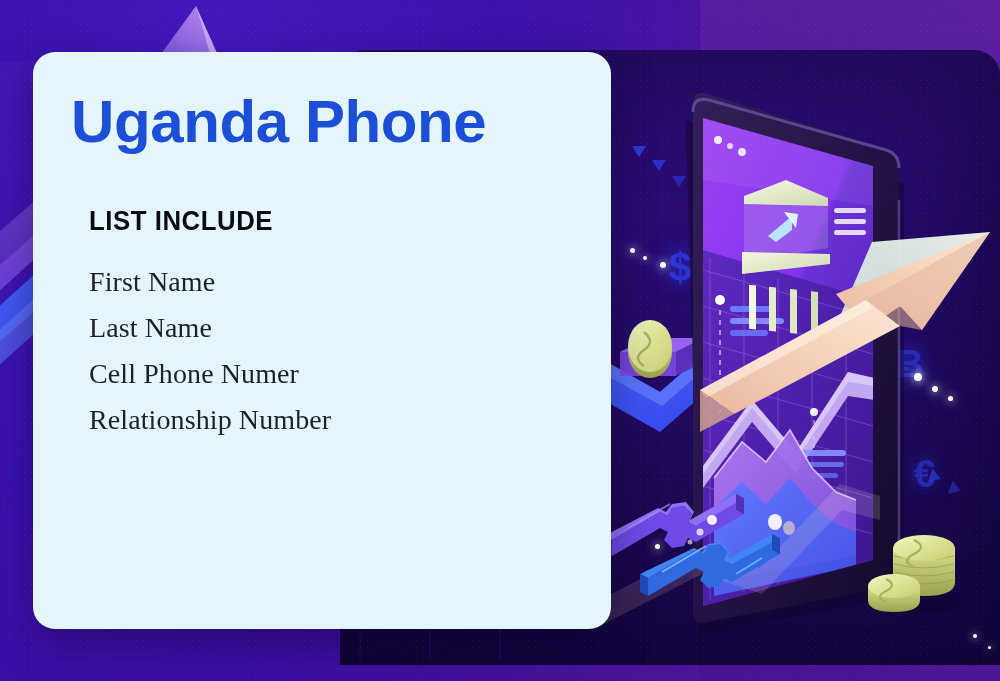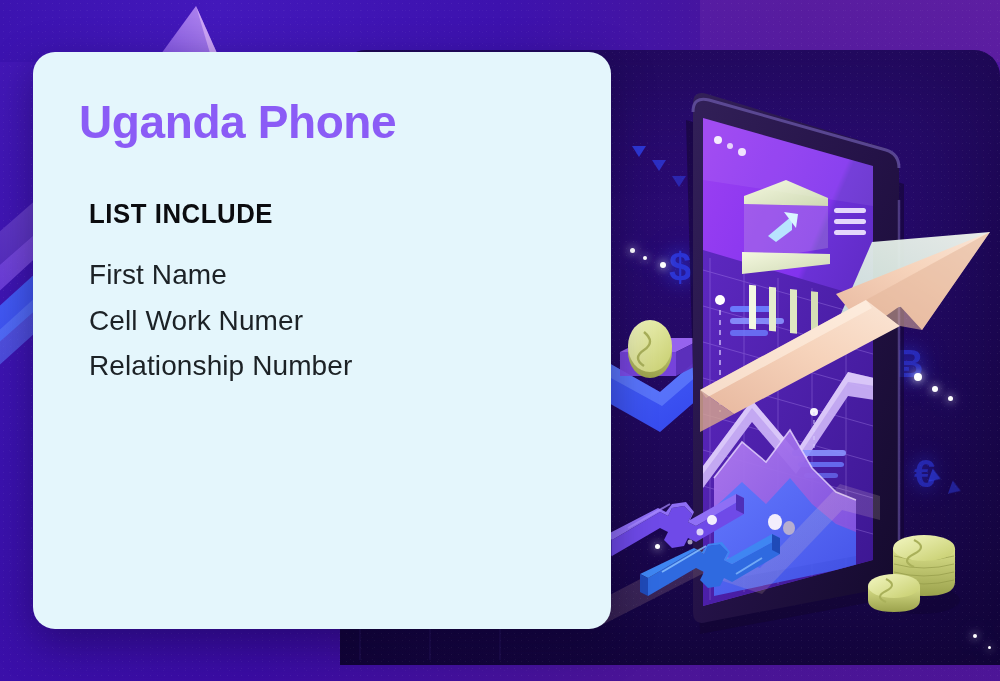--- a/index.html
+++ b/index.html
@@ -119,42 +119,43 @@
     width: 578px; height: 577px;
     background: #e4f6fc;
     border-radius: 22px;
     box-shadow: 0 14px 44px rgba(10,2,40,.40);
     overflow: hidden;
   }
   .card-inner {
     padding: 30px 34px 0 30px;
   }
   .card-title {
-    margin: 16px;
-    font-size: 46px;
+    margin: 8px;
+    font-size: 60px;
     line-height: 1.08;
     font-weight: 700;
     letter-spacing: -0.4px;
-    color: #8b5cf6;
+    color: #1d4ed8;
     max-width: 430px;
   }
   .list-heading {
     margin: 50px 0 0 26px;
     font-size: 28px;
     font-weight: 700;
     letter-spacing: .6px;
     color: #0b0c0f;
     transform: scaleX(.92);
     transform-origin: left center;
     text-transform: uppercase;
   }
   .list {
     list-style: none;
     margin: 22px 0 0 26px;
     padding: 0;
+    font-family: Liberation Serif, serif;
   }
   .list li {
     font-size: 28px;
     line-height: 1.64;
     font-weight: 400;
     color: #1c2226;
     letter-spacing: .1px;
     white-space: nowrap;
   }
 </style>
@@ -463,19 +464,20 @@
   </svg>
 
   <div class="card">
     <div class="card-inner">
       <h1 class="card-title"><span>Uganda Phone</span><br></h1>
 
       <div class="list-heading">LIST INCLUDE</div>
 
       <ul class="list">
         <li>First Name</li>
-        <li>Cell Work Numer</li>
+        <li>Last Name</li>
+        <li>Cell Phone Numer</li>
         <li>Relationship Number</li>
       </ul>
     </div>
   </div>
 
 </div>
 
 </body></html>

